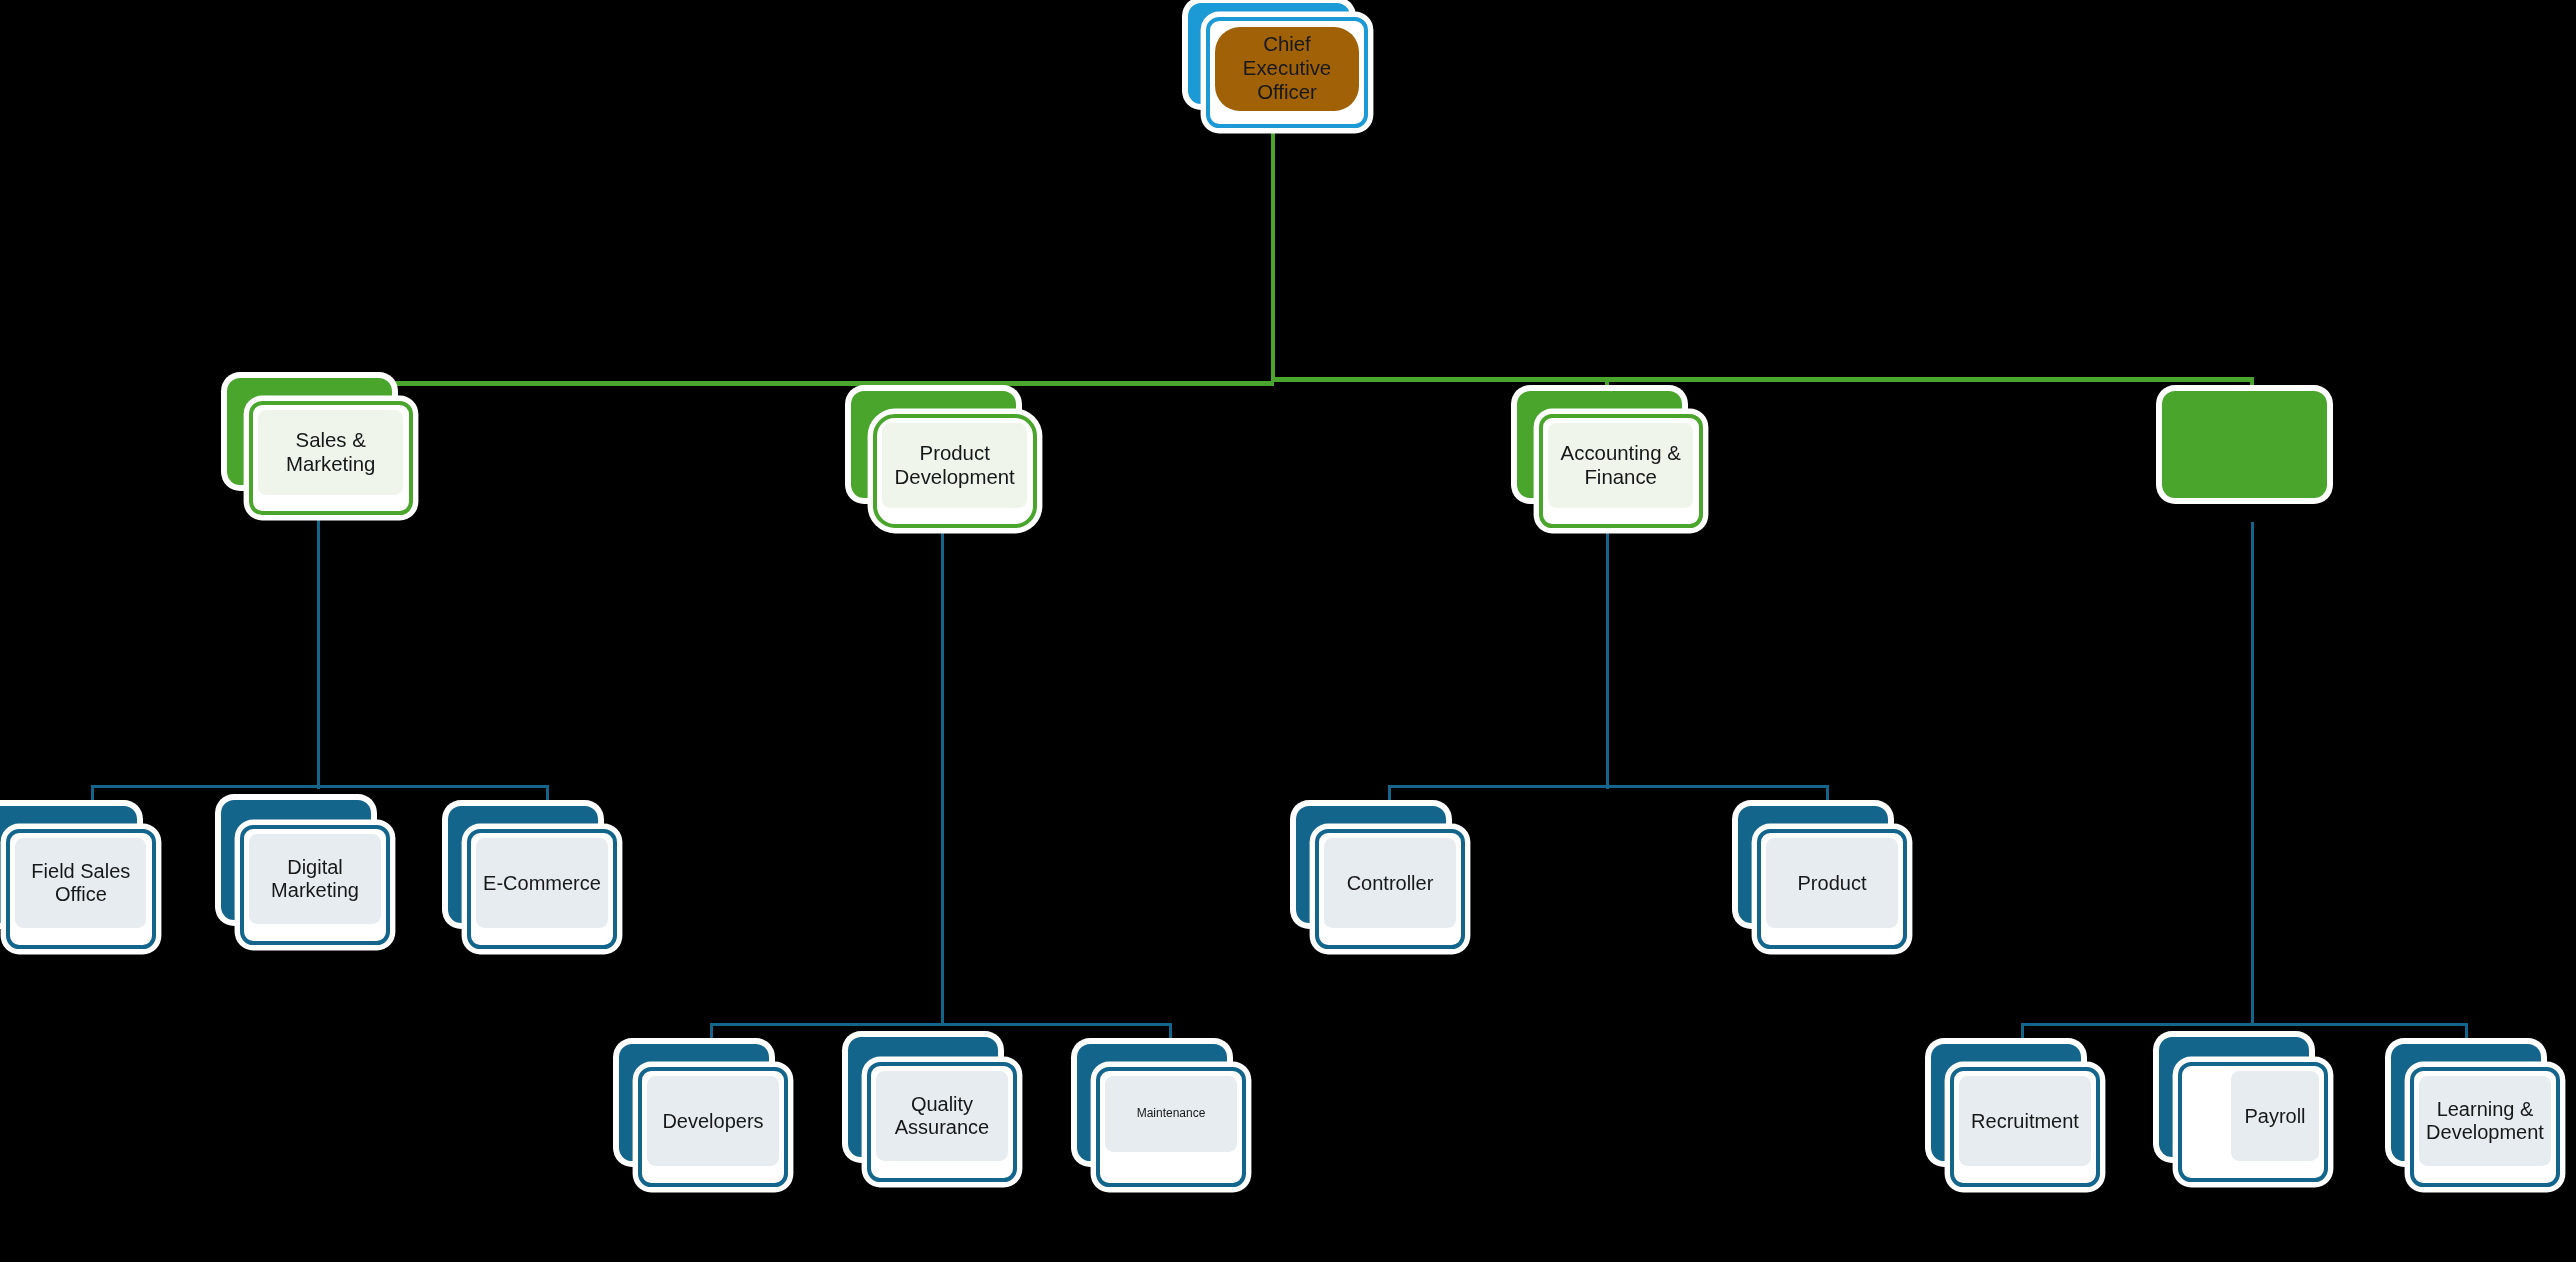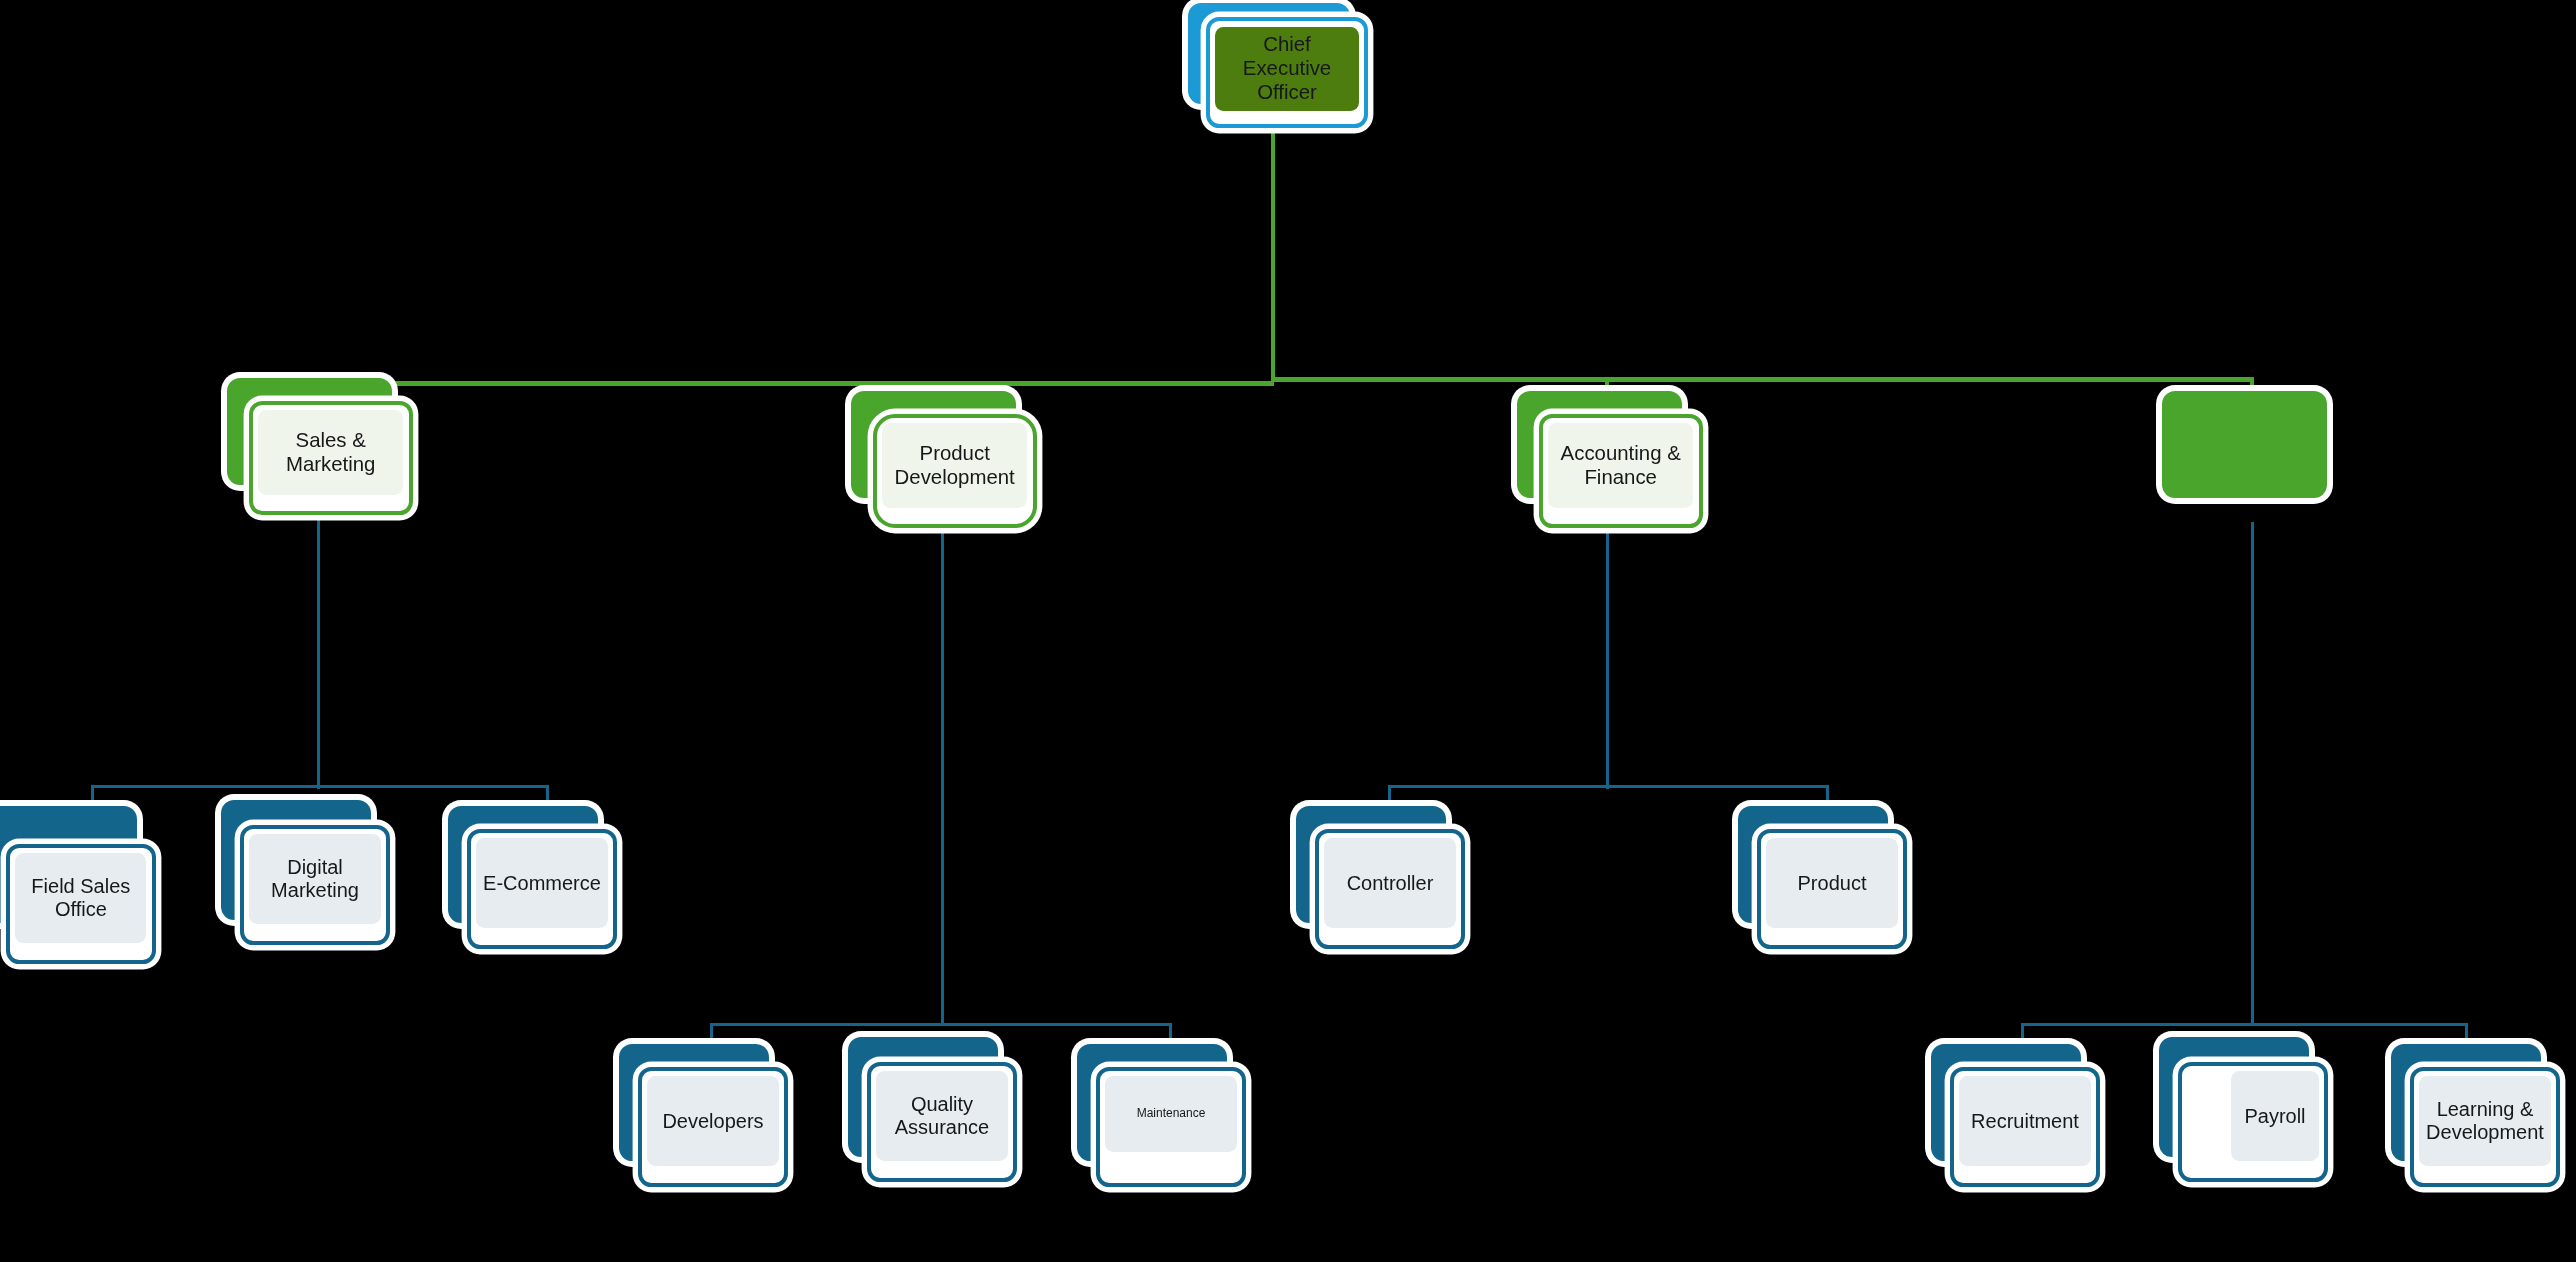--- a/index.html
+++ b/index.html
@@ -38,21 +38,21 @@
     text-align:center;
     box-sizing:border-box;
     padding:3.6px 6px;
     color:#17181a;
     line-height:1.16;
   }
 
   
   .n-blue .back{background:#1c9ad6;}
   .n-blue .front{border:4.2px solid #1c9ad6;}
-  .n-blue .inner{background:#4d7c0f;}
+  .n-blue .inner{background:#a16207;border-radius:25px;}
 
   
   .n-green .back{background:#4aa52c;}
   .n-green .front{border:4.2px solid #4aa52c;}
   .n-green .inner{background:#eff5ea;}
 
   
   .n-teal .back{background:#14658c;}
   .n-teal .front{border:4.2px solid #14658c;}
   .n-teal .inner{background:#e6ecef;}
@@ -134,21 +134,21 @@
       </div>
     </div>
   </div>
 
   <div class="node n-green" style="left:2162px;top:391px;width:198px;height:150px;">
     <div class="back" style="width:165px;height:107px;"></div>
   </div>
 
   <div class="node n-teal" style="left:-13.2px;top:806px;width:198px;height:156px;">
     <div class="back" style="width:150px;height:117px;"></div>
-    <div class="front" style="left:19px;top:23px;width:150px;height:120px;margin-top:15px;">
+    <div class="front" style="left:19px;top:23px;width:150px;height:120px;">
       <div class="inner" style="height:90px;font-size:20px;">
         <span class="lbl">Field Sales
 Office</span>
       </div>
     </div>
   </div>
 
   <div class="node n-teal" style="left:221px;top:800px;width:198px;height:162px;">
     <div class="back" style="width:150px;height:120px;"></div>
     <div class="front" style="left:19px;top:25px;width:150px;height:120px;">

